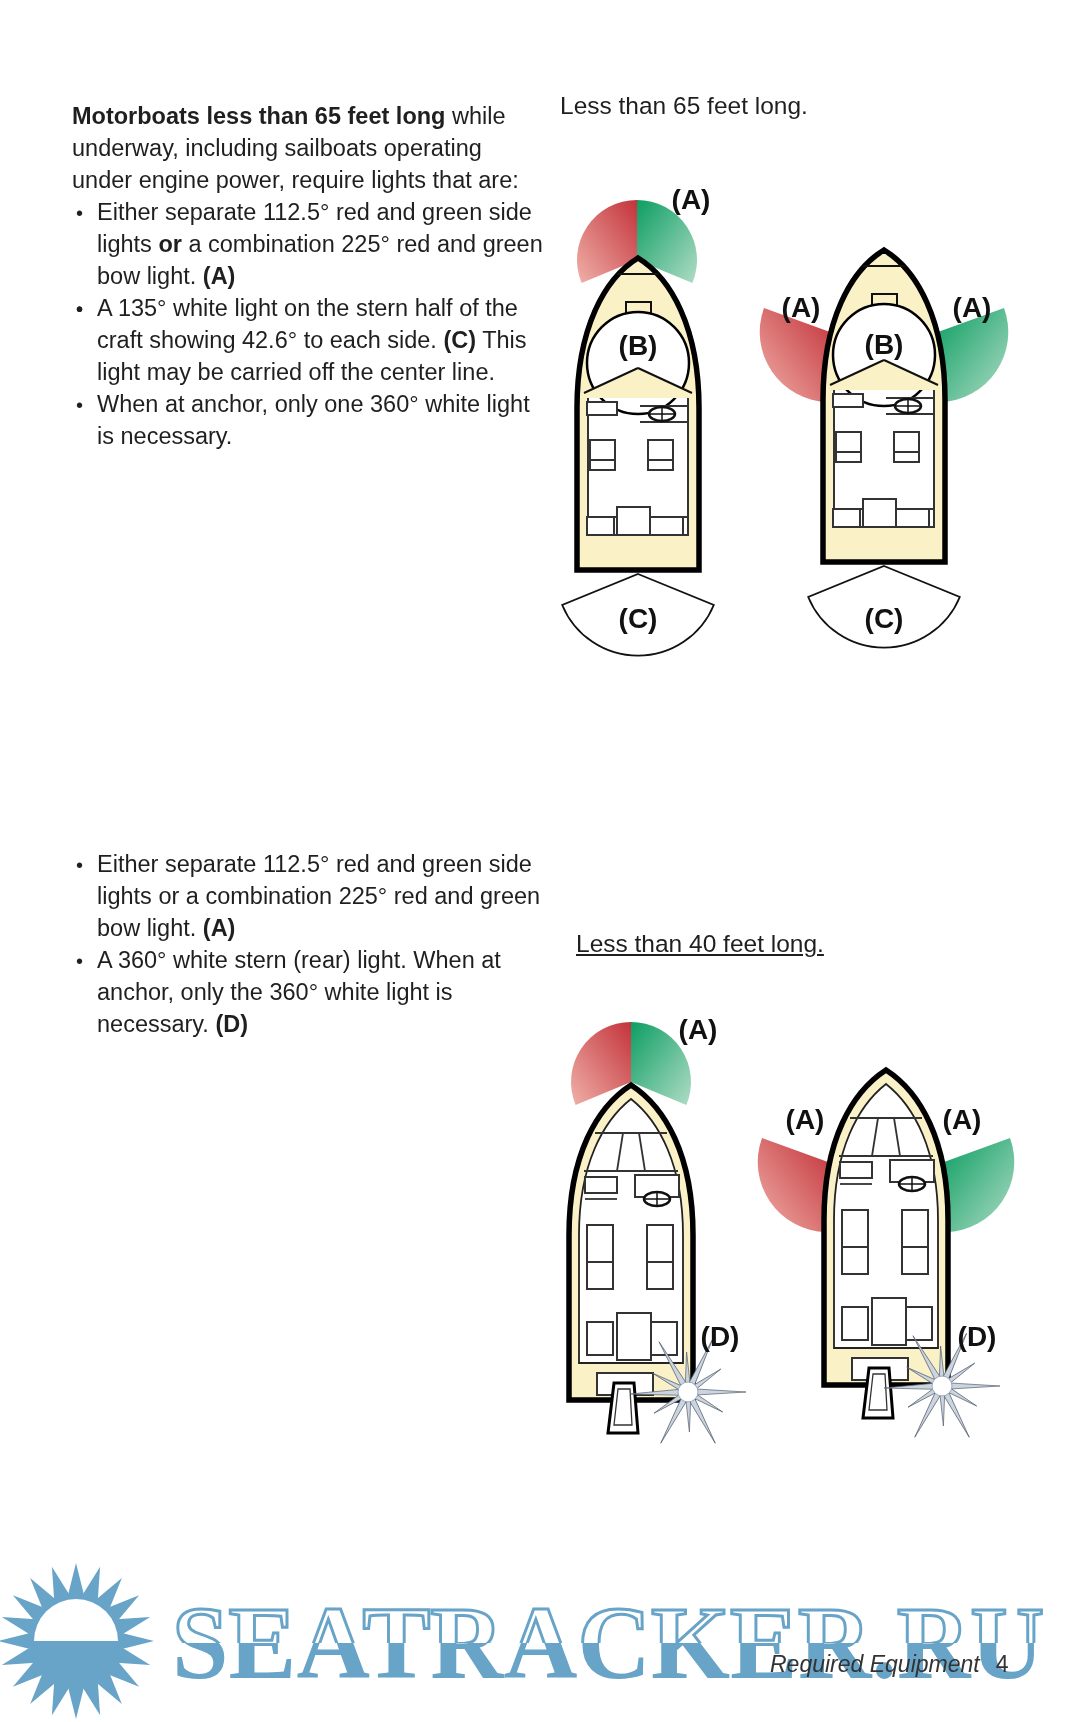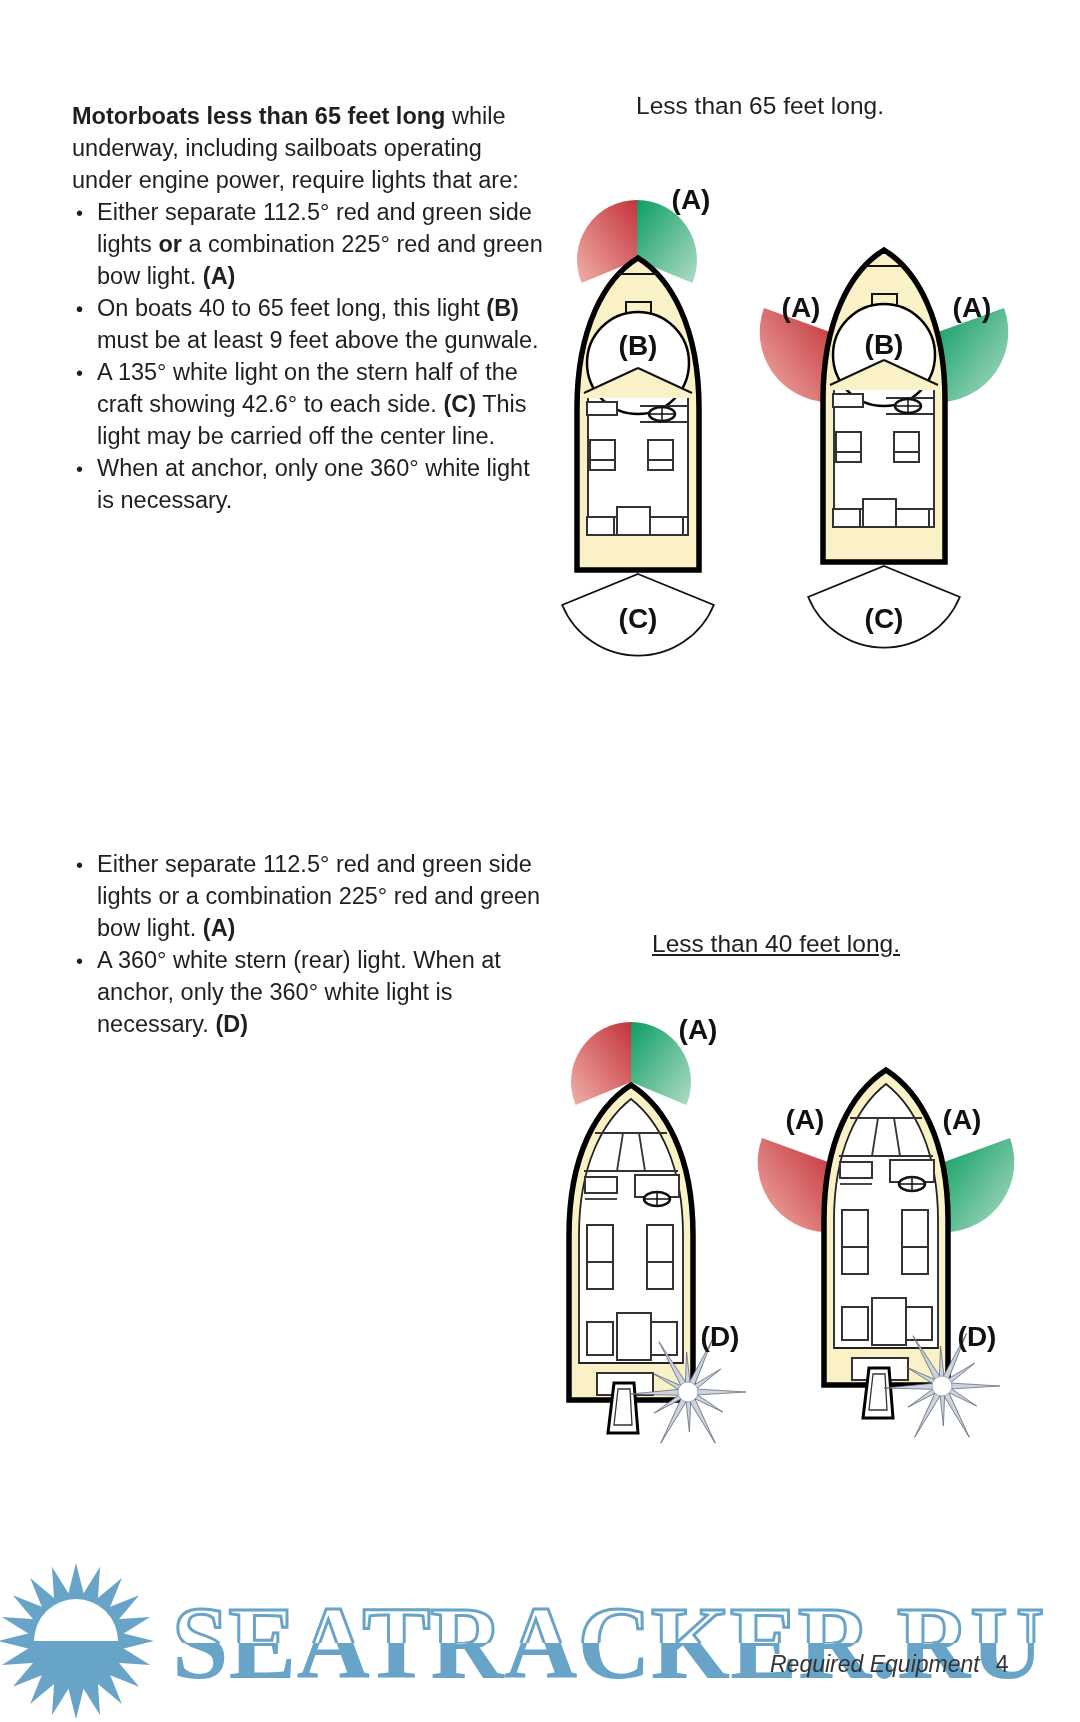--- a/index.html
+++ b/index.html
@@ -7,21 +7,21 @@
         font-family:"Liberation Sans",sans-serif;color:#1f1f1f;}
   .art{position:absolute;left:0;top:0;}
   .textcol{position:absolute;left:72px;width:474px;font-size:23.5px;line-height:32px;}
   #sec1{top:92px;margin-top:8px;}
   #sec2{top:848px;}
   .para{margin:0 0 0 0;}
   .b{font-weight:bold;}
   ul.blist{list-style:none;margin:0;padding:0;}
   ul.blist li{position:relative;padding-left:25px;}
   .mk{position:absolute;left:4px;top:1px;font-size:20px;}
-  .caption{position:absolute;width:400px;text-align:center;font-size:24.5px;color:#1f1f1f;}
+  .caption{position:absolute;width:400px;font-size:24.5px;color:#1f1f1f;}
   #cap1{left:560px;top:92px;}
   #cap2{left:576px;top:930px;text-decoration:underline;}
   .lbl{position:absolute;width:84px;text-align:center;font-weight:bold;font-size:28px;color:#111;}
   .wm{font-family:"Liberation Serif",serif;font-weight:bold;font-size:104px;}
   .wmT{fill:#ffffff;stroke:#68a3c8;stroke-width:3px;}
   .wmB{fill:#68a3c8;}
   .footer{position:absolute;left:770px;top:1651px;display:flex;gap:16px;align-items:baseline;
           font-size:23px;color:#333;}
   .footer .sec{font-style:italic;}
   .footer .pg{font-style:normal;}
@@ -173,21 +173,20 @@
     <ul class="blist">
       <li>
         <span class="mk">•</span>
         <span><span>Either separate 112.5° red and green side lights </span><span class="b">or</span><span> a combination 225° red and green bow light. </span><span class="b">(A)</span></span>
       </li>
       <li>
         <span class="mk">•</span>
       </li>
       <li>
         <span class="mk">•</span>
-        <span><span>On boats 40 to 65 feet long, this light </span><span class="b">(B)</span><span> must be at least 9 feet above the gunwale.</span></span>
       </li>
       <li>
         <span class="mk">•</span>
         <span><span>A 135° white light on the stern half of the craft showing 42.6° to each side. </span><span class="b">(C)</span><span> This light may be carried off the center line.</span></span>
       </li>
       <li>
         <span class="mk">•</span>
         <span><span>When at anchor, only one 360° white light is necessary.</span></span>
       </li>
     </ul>

